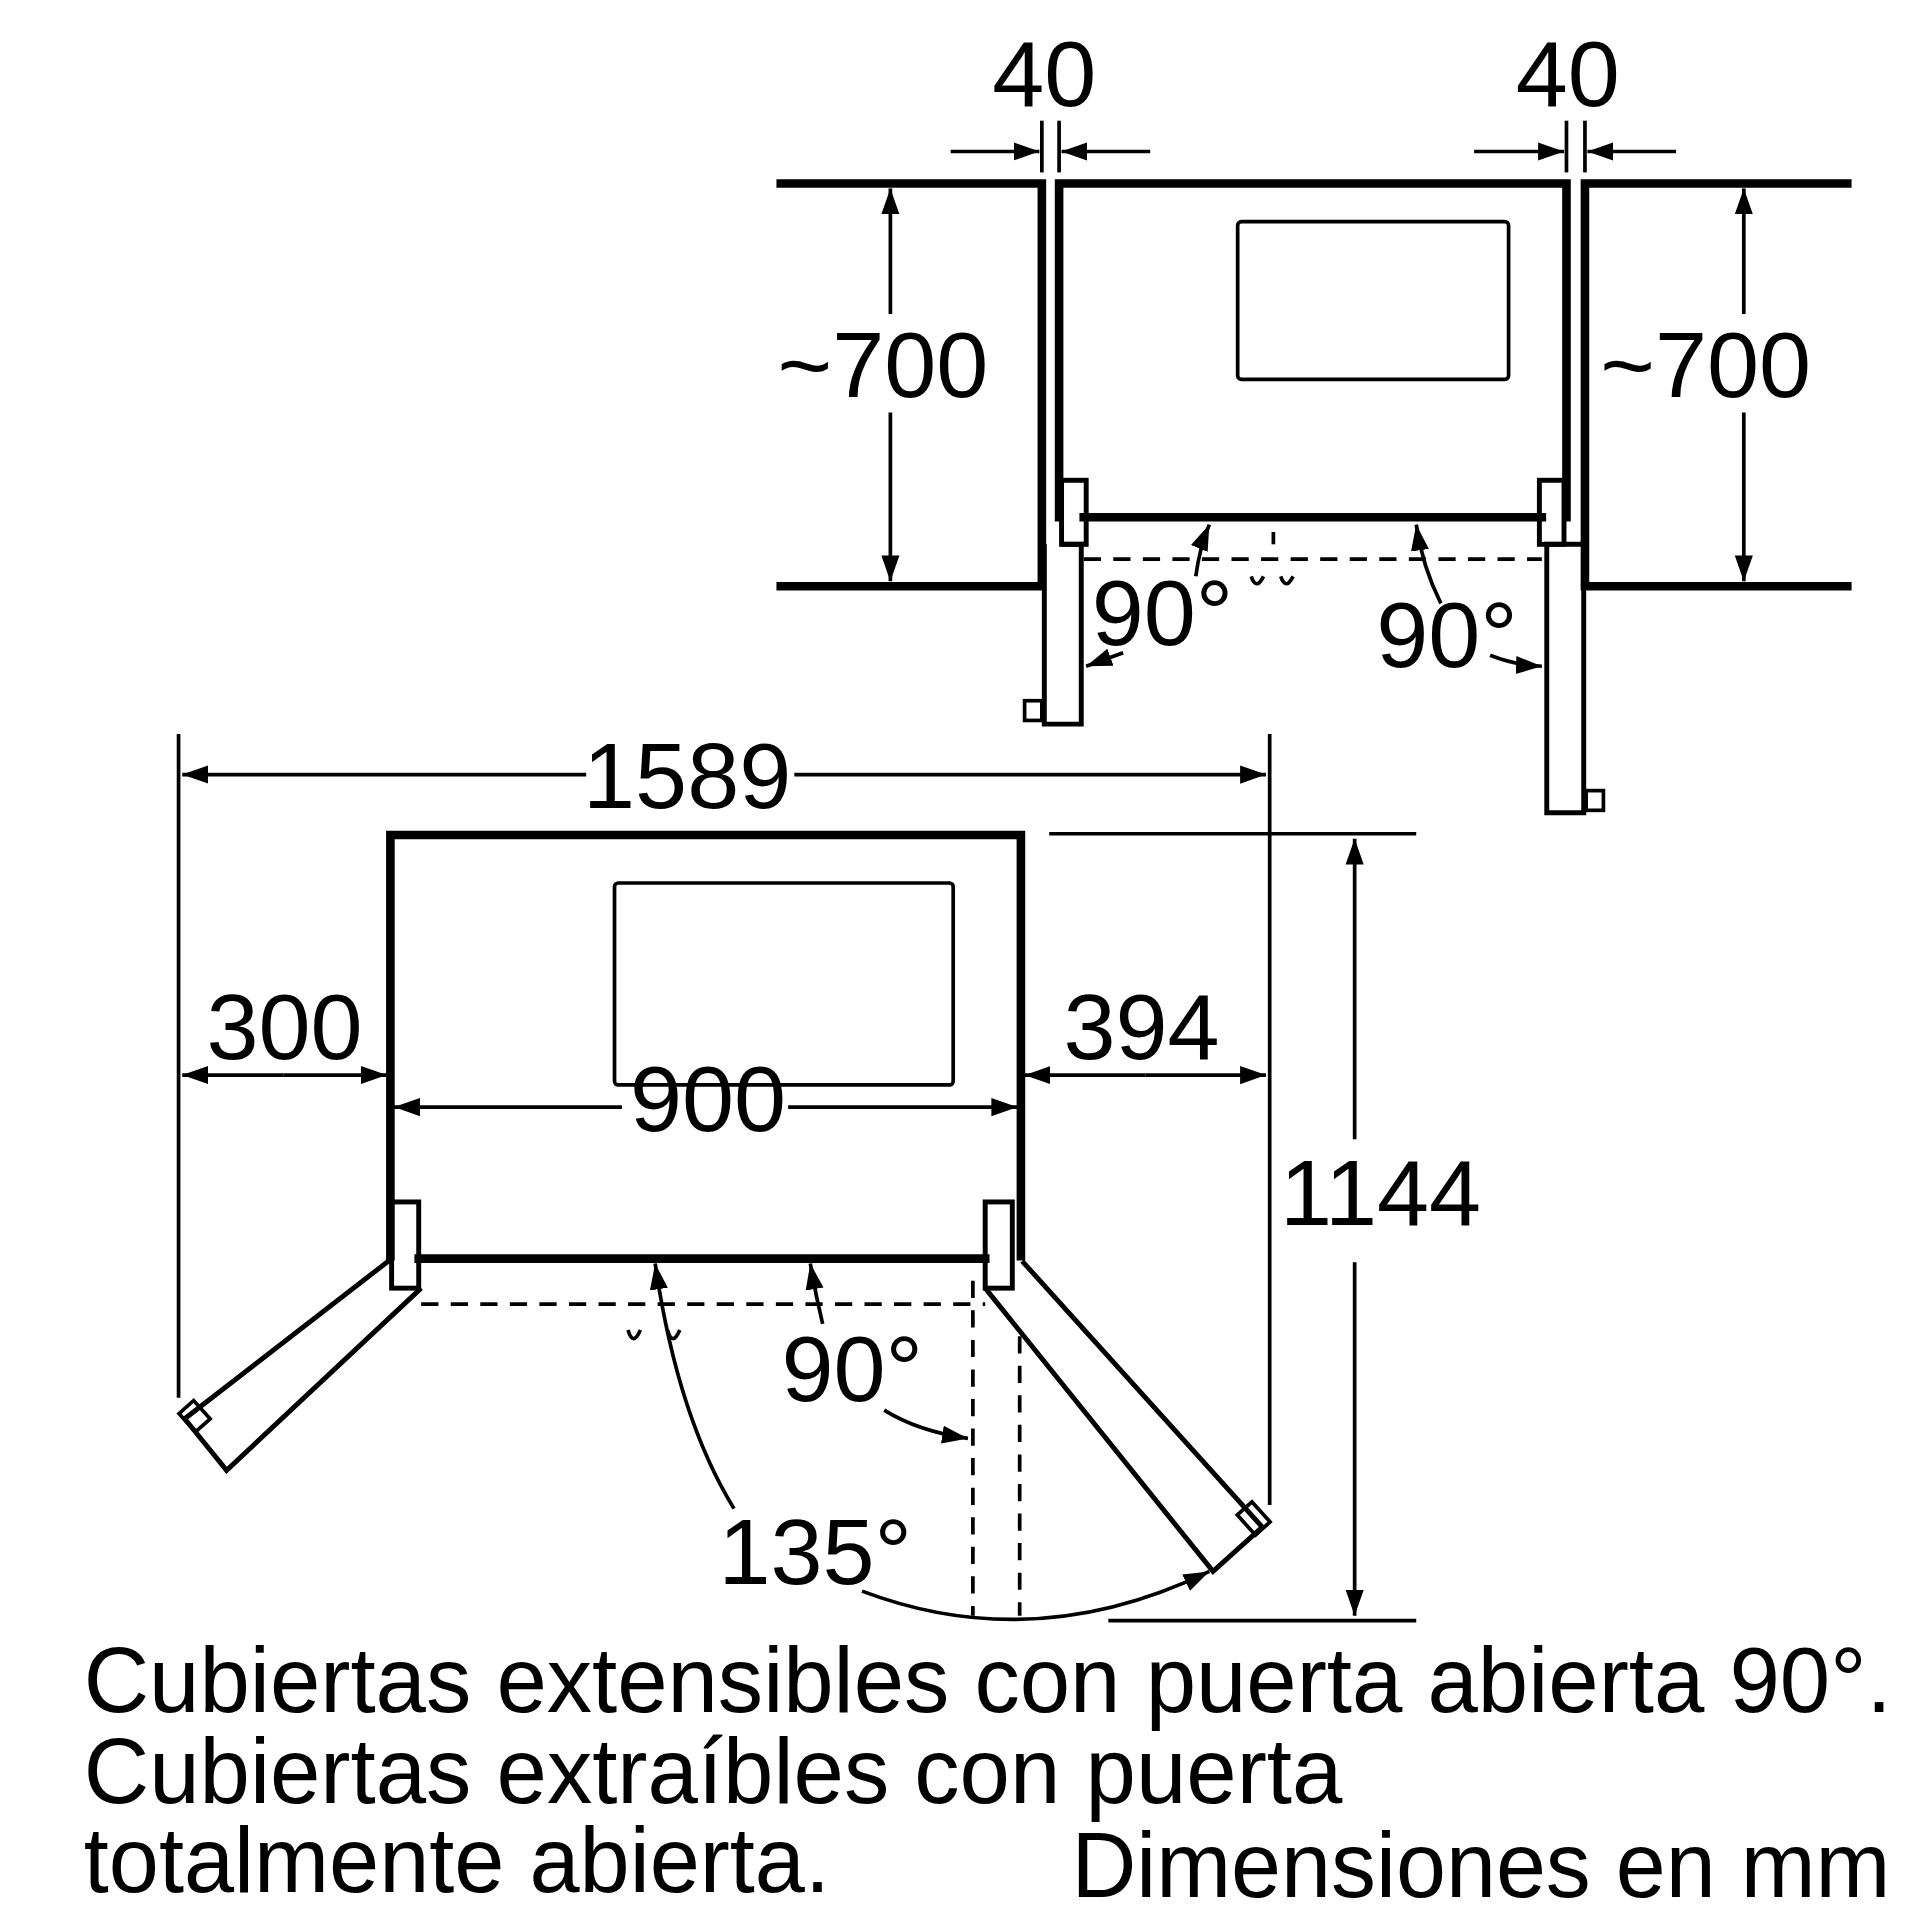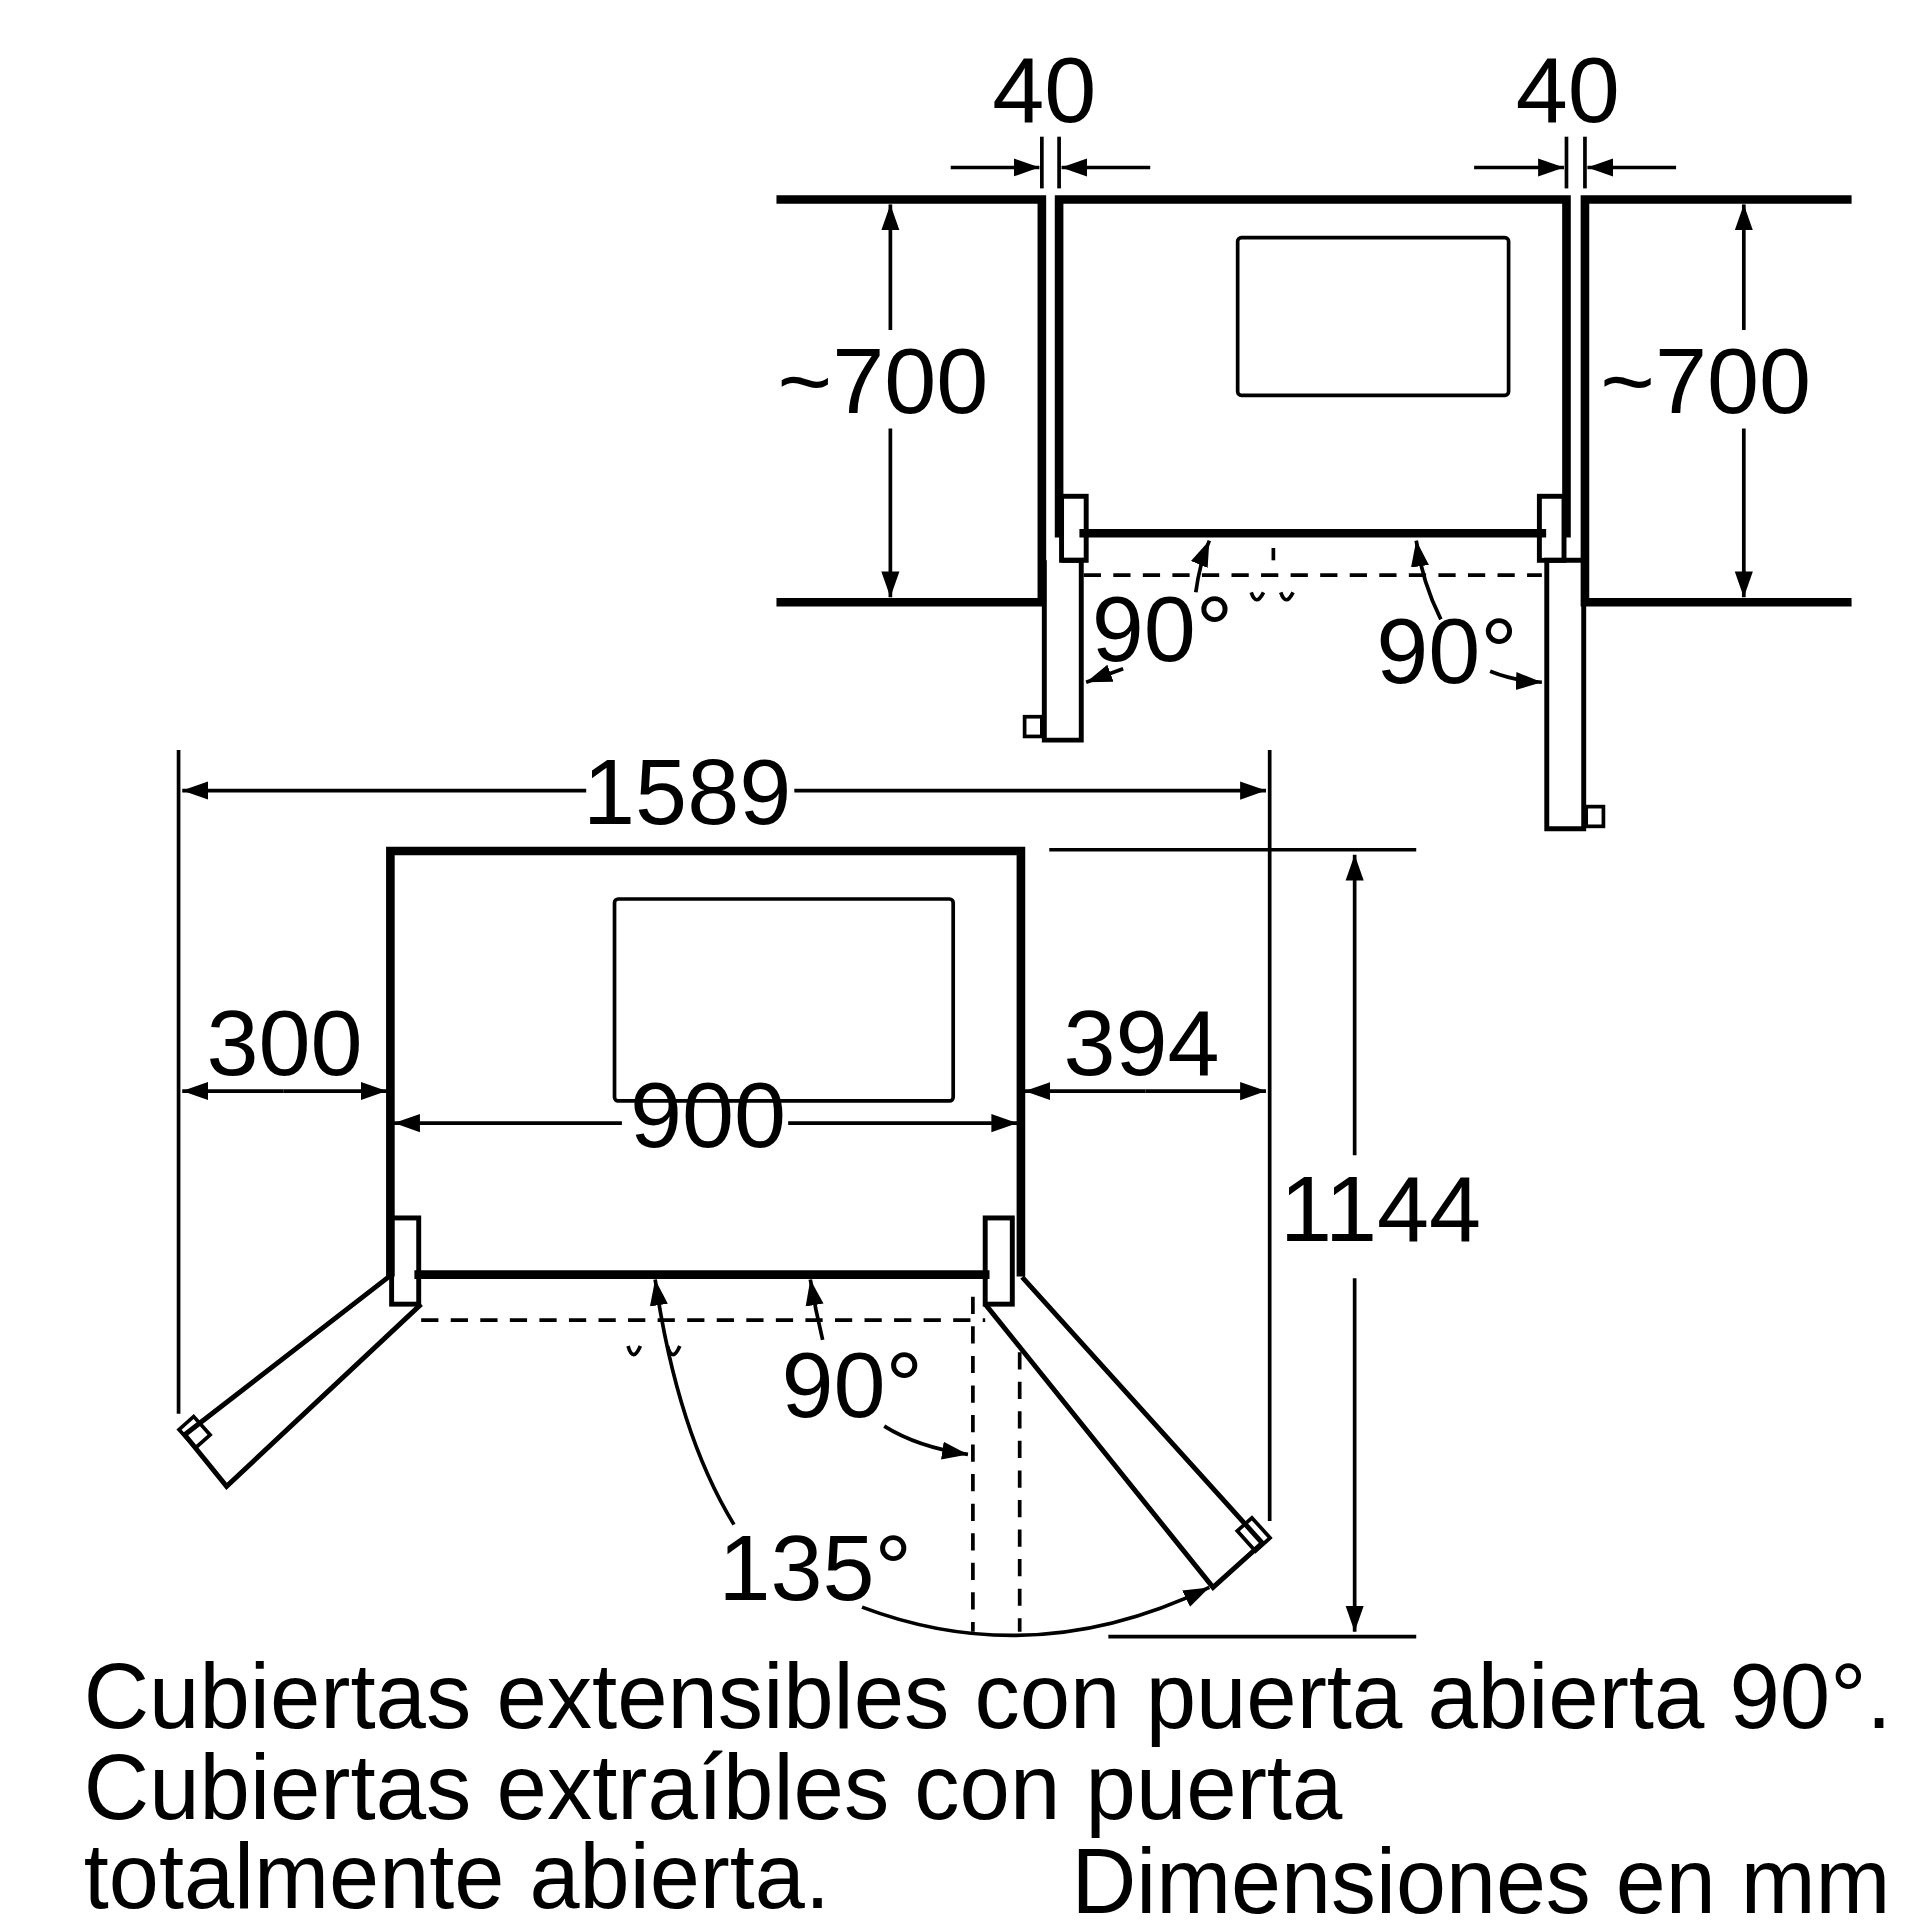--- a/index.html
+++ b/index.html
@@ -1,17 +1,17 @@
 <!DOCTYPE html>
 <html><head>
 <meta charset="utf-8">
 <style>
   html, body { margin:0; padding:0; background:#ffffff; }
   body { width:1931px; height:1931px; overflow:hidden; }
-  #diagram { position:absolute; left:0; top:16px; width:1931px; height:1508px; }
+  #diagram { position:absolute; left:0; top:0; width:1931px; height:1508px; }
   svg text { font-family: "Liberation Sans", sans-serif; fill:#000; }
   .dim { font-size:76px; }
   .cap { font-size:76px; }
   .thick { stroke:#000; stroke-width:7; fill:none; stroke-linecap:square; }
   .mid { stroke:#000; stroke-width:4; fill:none; }
   .thin { stroke:#000; stroke-width:3; fill:none; }
   .dash { stroke:#000; stroke-width:3; fill:none; stroke-dasharray:14 10; }
 </style>
 </head>
 <body>

